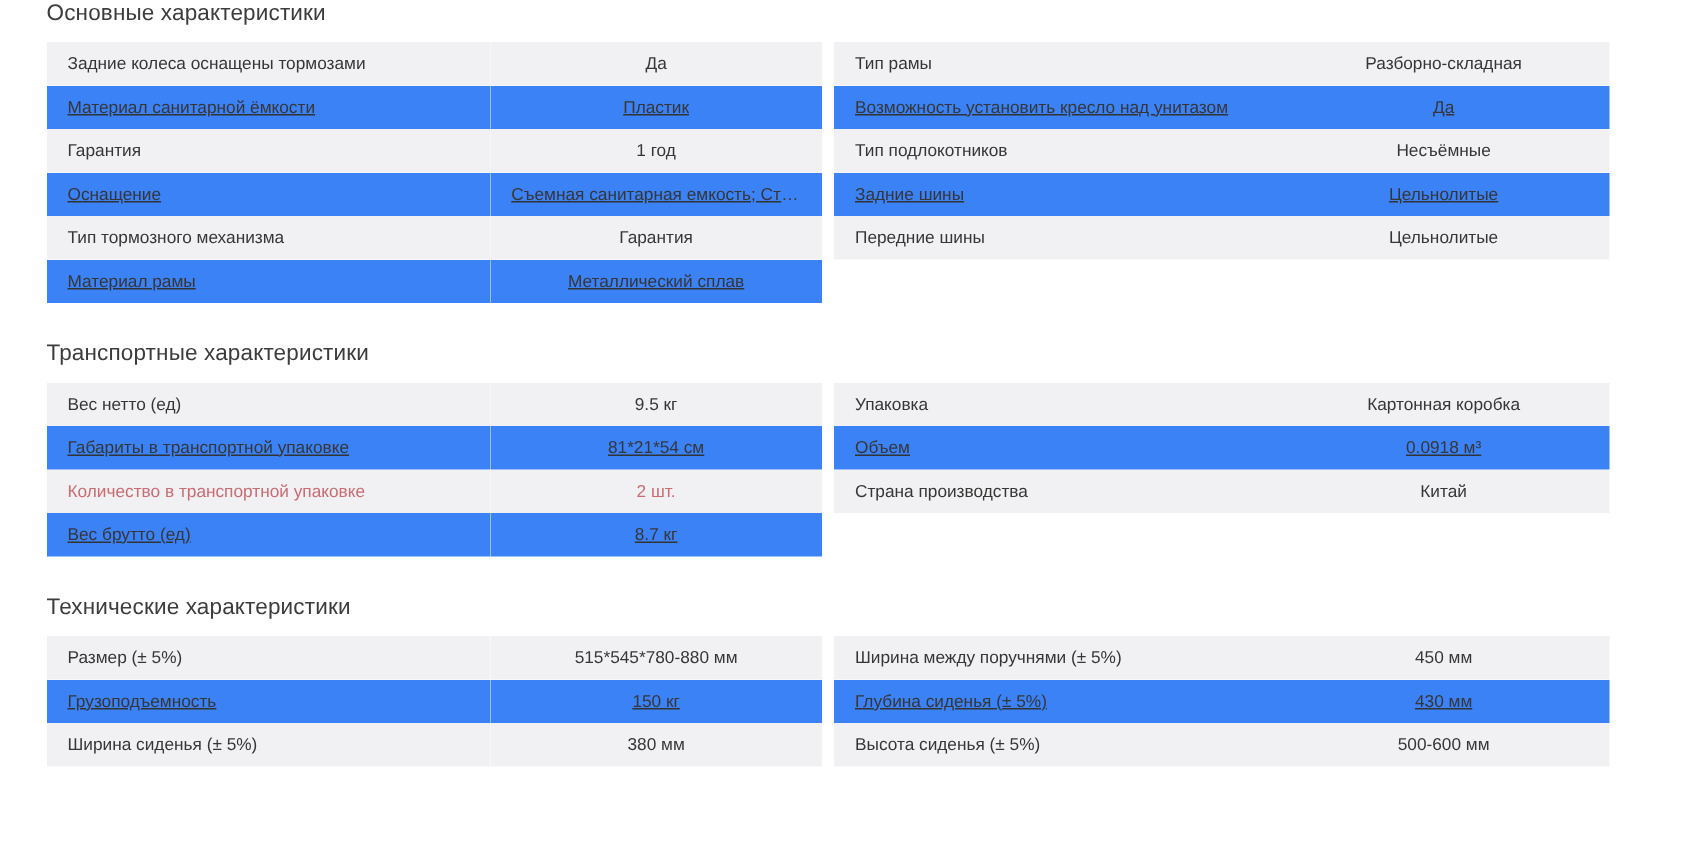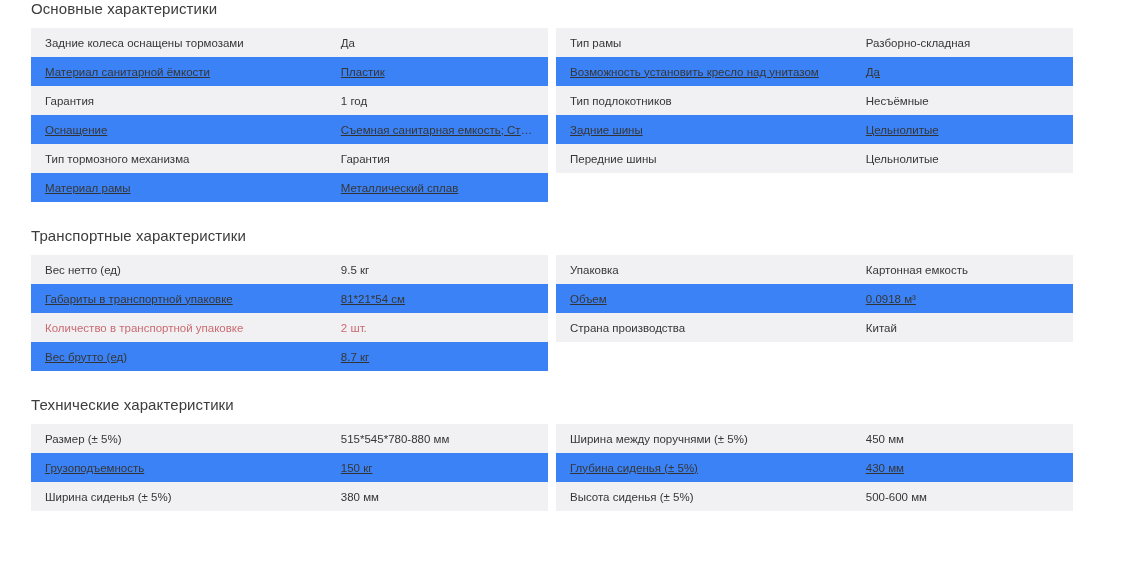--- a/index.html
+++ b/index.html
@@ -74,21 +74,21 @@
     vertical-align: middle;
     white-space: nowrap;
     overflow: hidden;
     text-overflow: ellipsis;
   }
   .spec-label {
     text-align: left;
     width: 58%;
   }
   .spec-value {
-    text-align: left;
+    text-align: center;
     width: 42%;
   }
 </style>
 </head>
 <body style="background: rgb(255, 255, 255);">
 
 <div class="page">
   <div id="sections-host">
       <div class="spec-section">
         <div class="section-title">Основные характеристики</div>
@@ -167,21 +167,21 @@
               <tr class="spec-row plain">
                 <td class="spec-label">Вес брутто (ед)</td>
                 <td class="spec-value">8.7 кг</td>
               </tr>
             </tbody>
           </table>
           <table class="spec-table">
             <tbody>
               <tr class="spec-row alt">
                 <td class="spec-label">Упаковка</td>
-                <td class="spec-value">Картонная емкость</td>
+                <td class="spec-value">Картонная коробка</td>
               </tr>
               <tr class="spec-row plain">
                 <td class="spec-label">Объем</td>
                 <td class="spec-value">0.0918 м³</td>
               </tr>
               <tr class="spec-row alt">
                 <td class="spec-label">Страна производства</td>
                 <td class="spec-value">Китай</td>
               </tr>
             </tbody>

